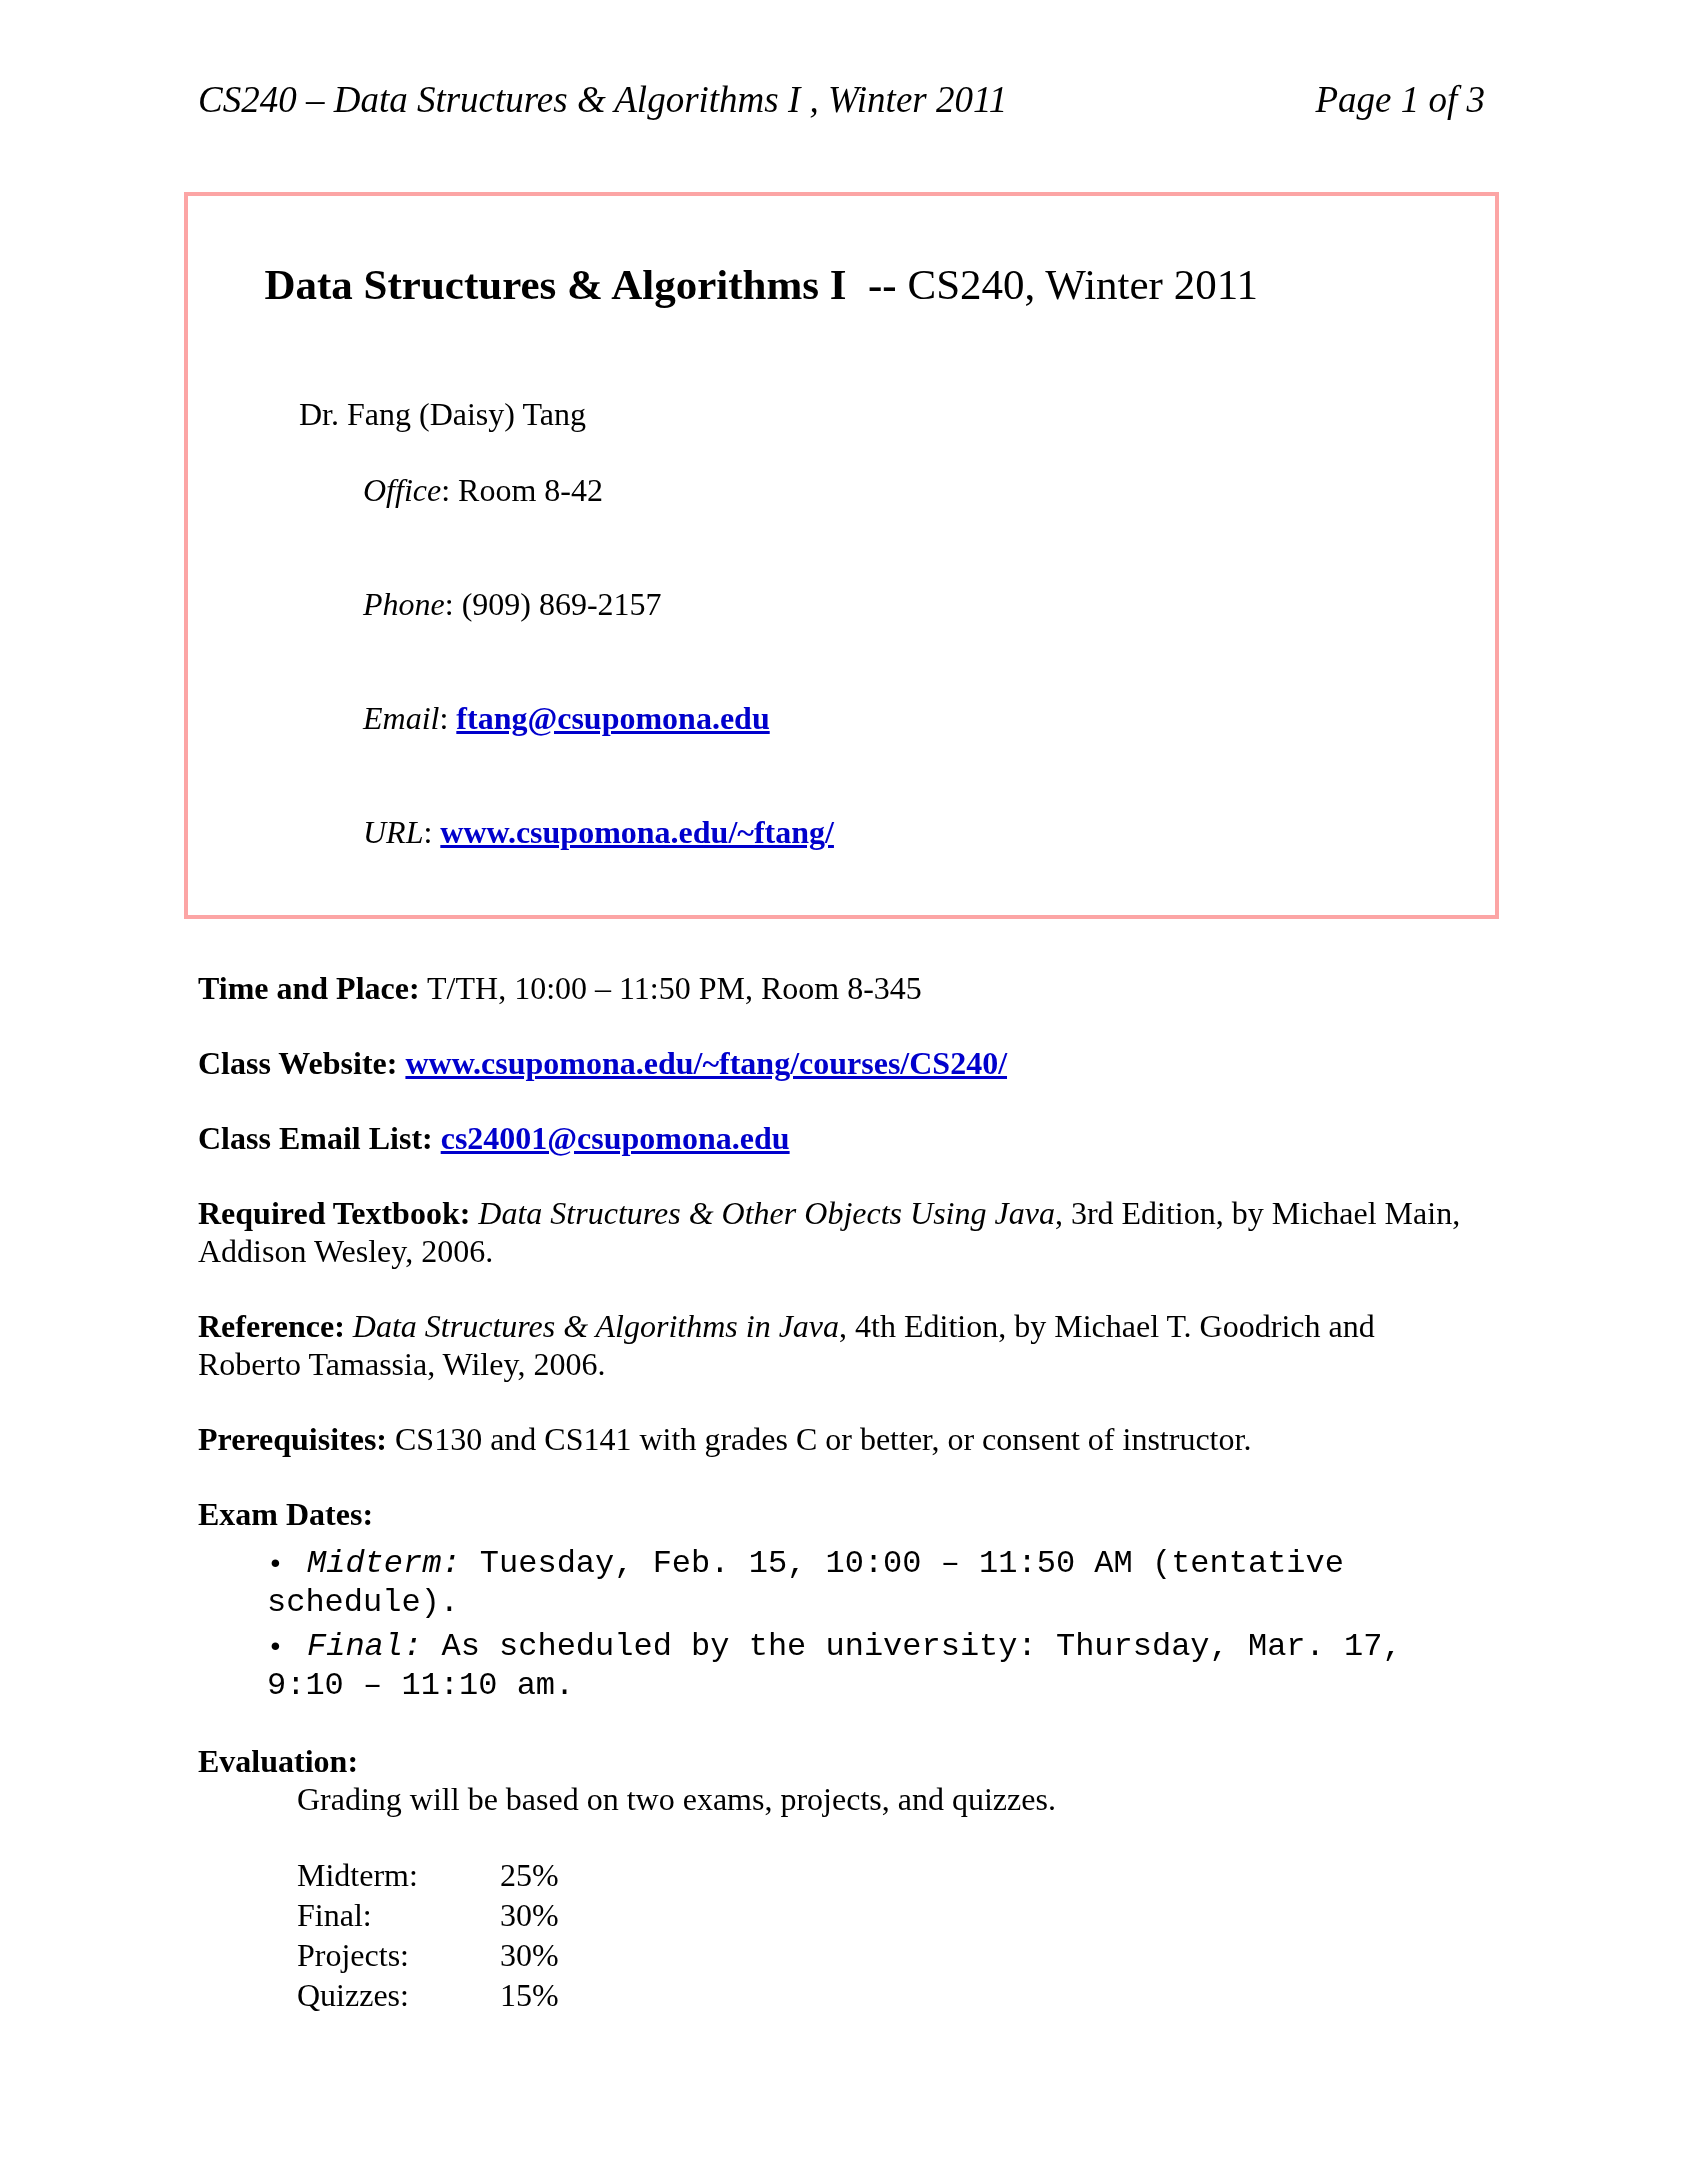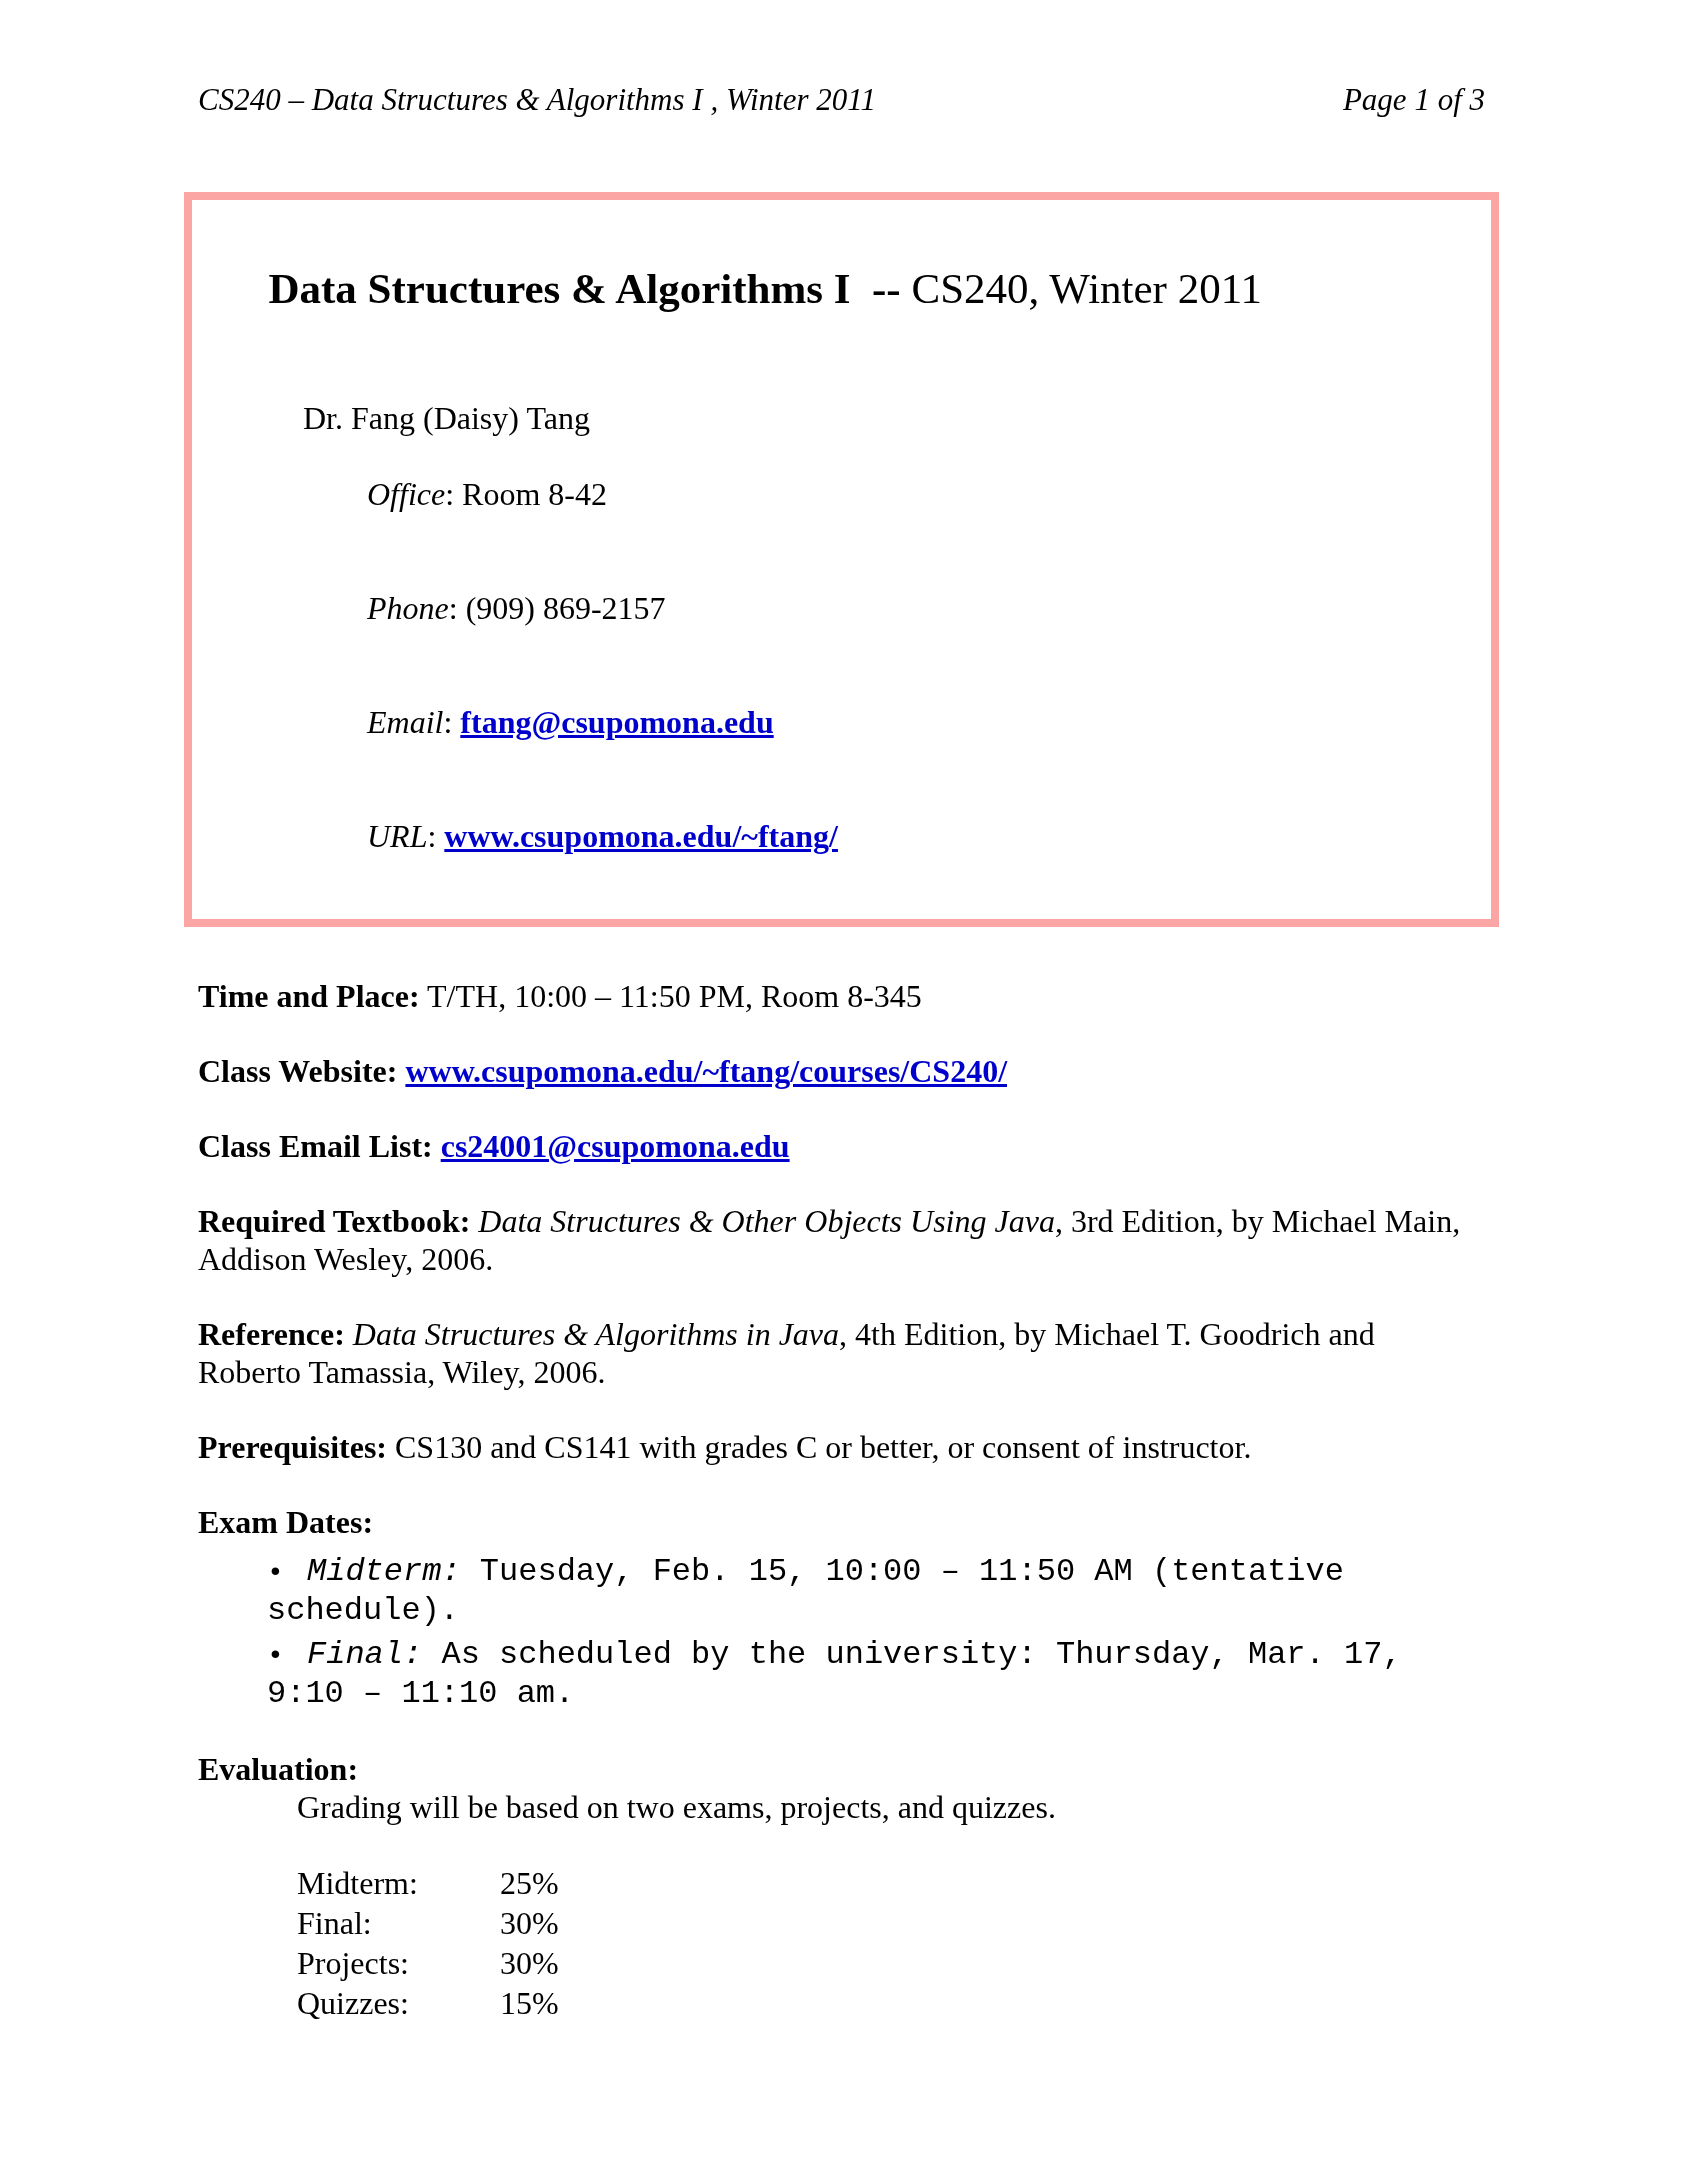--- a/index.html
+++ b/index.html
@@ -26,25 +26,25 @@
     text-decoration: underline;
     white-space: pre-wrap;
     cursor: pointer;
     font-weight: bold;
   }
   
   .running-header {
     display: flex;
     justify-content: space-between;
     font-style: italic;
-    font-size: 31px;
+    font-size: 37px;
   }
   
   .info-box {
-    border: 8px solid #fca5a5;
+    border: 4px solid #fca5a5;
     margin: 73px -14px 0 -14px;
     padding: 12px 0 26px 12px;
     box-sizing: border-box;
   }
   .box-title {
     font-size: 43px;
     line-height: 51px;
     white-space: pre-wrap;
   }
   .contact {

